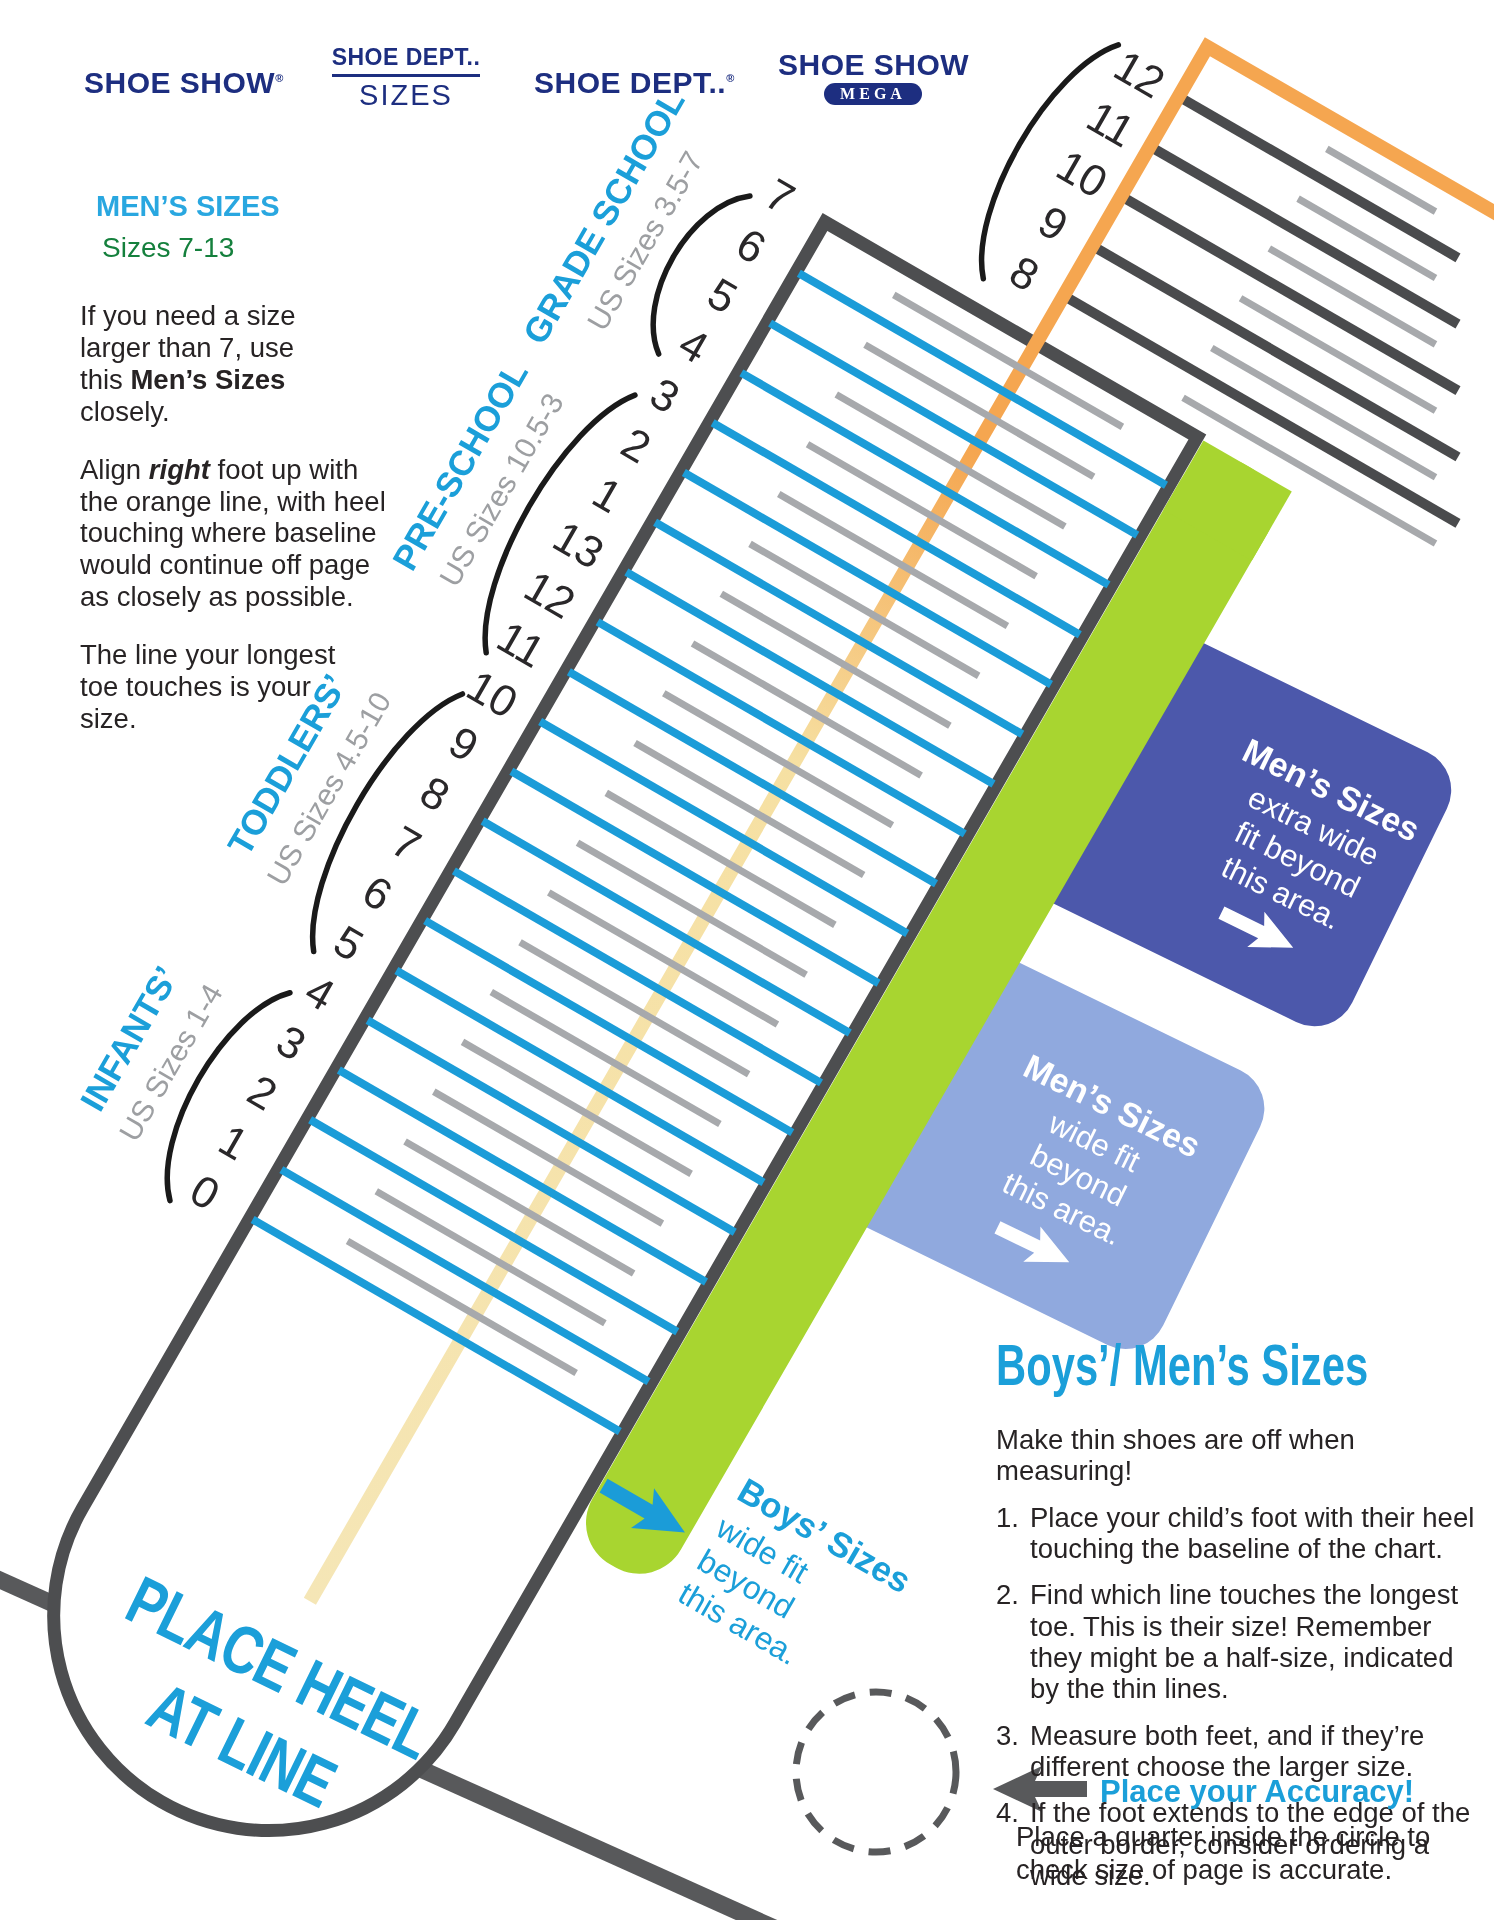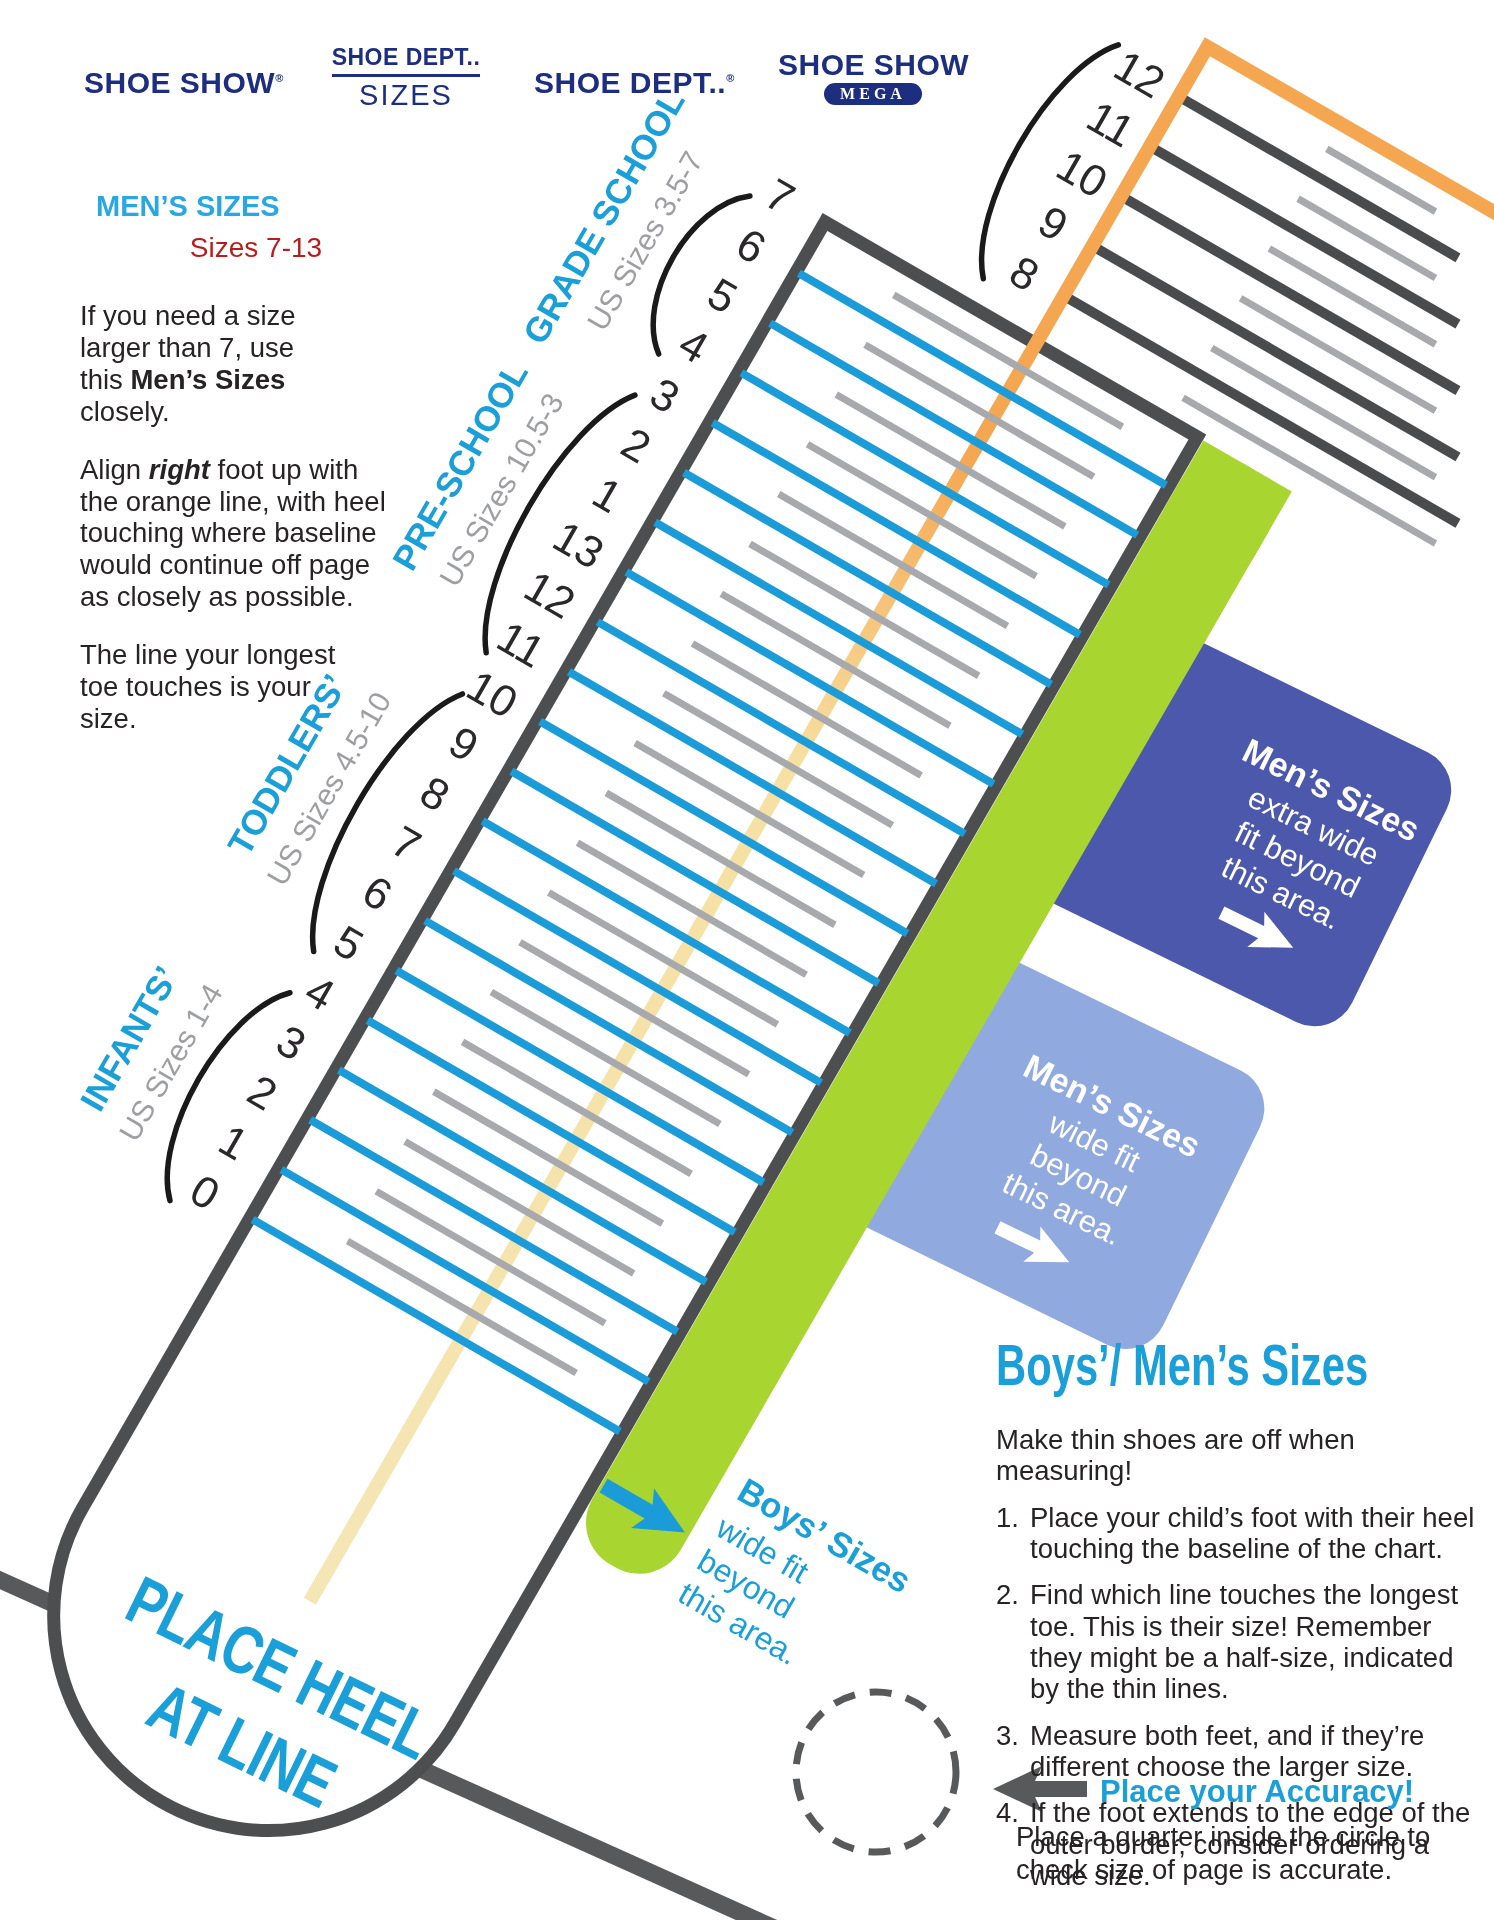--- a/index.html
+++ b/index.html
@@ -18,21 +18,21 @@
   #logo-encore .top{font-size:23px;font-weight:bold;letter-spacing:.5px;
      border-bottom:3px solid #1d2e80;padding-bottom:3px;display:inline-block;}
   #logo-encore .bottom{font-size:29px;font-weight:300;letter-spacing:2px;margin-top:2px;}
   #logo-mega{width:190px;text-align:center;}
   #logo-mega .pill{display:inline-block;background:#1d2e80;color:#fff;font-size:16px;
      font-weight:bold;letter-spacing:4px;border-radius:12px;padding:2px 16px;margin-top:1px;font-family:Liberation Serif, serif;}
 
   
   #mens-panel{left:80px;top:190px;width:320px;color:#272324;font-size:27.5px;line-height:1.16;}
   #mens-panel .title{color:#29a7e0;font-weight:bold;font-size:29px;margin-left:16px;}
-  #mens-panel .subtitle{color:#b91c1c;font-size:28px;margin-left:32px;margin-top:8px;text-align:center;}
+  #mens-panel .subtitle{color:#15803d;font-size:28px;margin-left:22px;margin-top:8px;}
   #mens-panel p{margin:0;}
   #p1{margin-top:36px !important;width:250px;}
   #p2{margin-top:26px !important;width:312px;}
   #p3{margin-top:26px !important;width:270px;}
 
   
   #instructions{left:996px;top:1336px;width:482px;color:#272324;font-size:27.5px;line-height:1.14;}
   #instructions .heading{color:#1b9fd9;font-weight:bold;font-size:58px;line-height:1;
       transform:scaleX(.72);transform-origin:left top;white-space:nowrap;letter-spacing:0;}
   #instructions .intro{margin-top:30px;}

